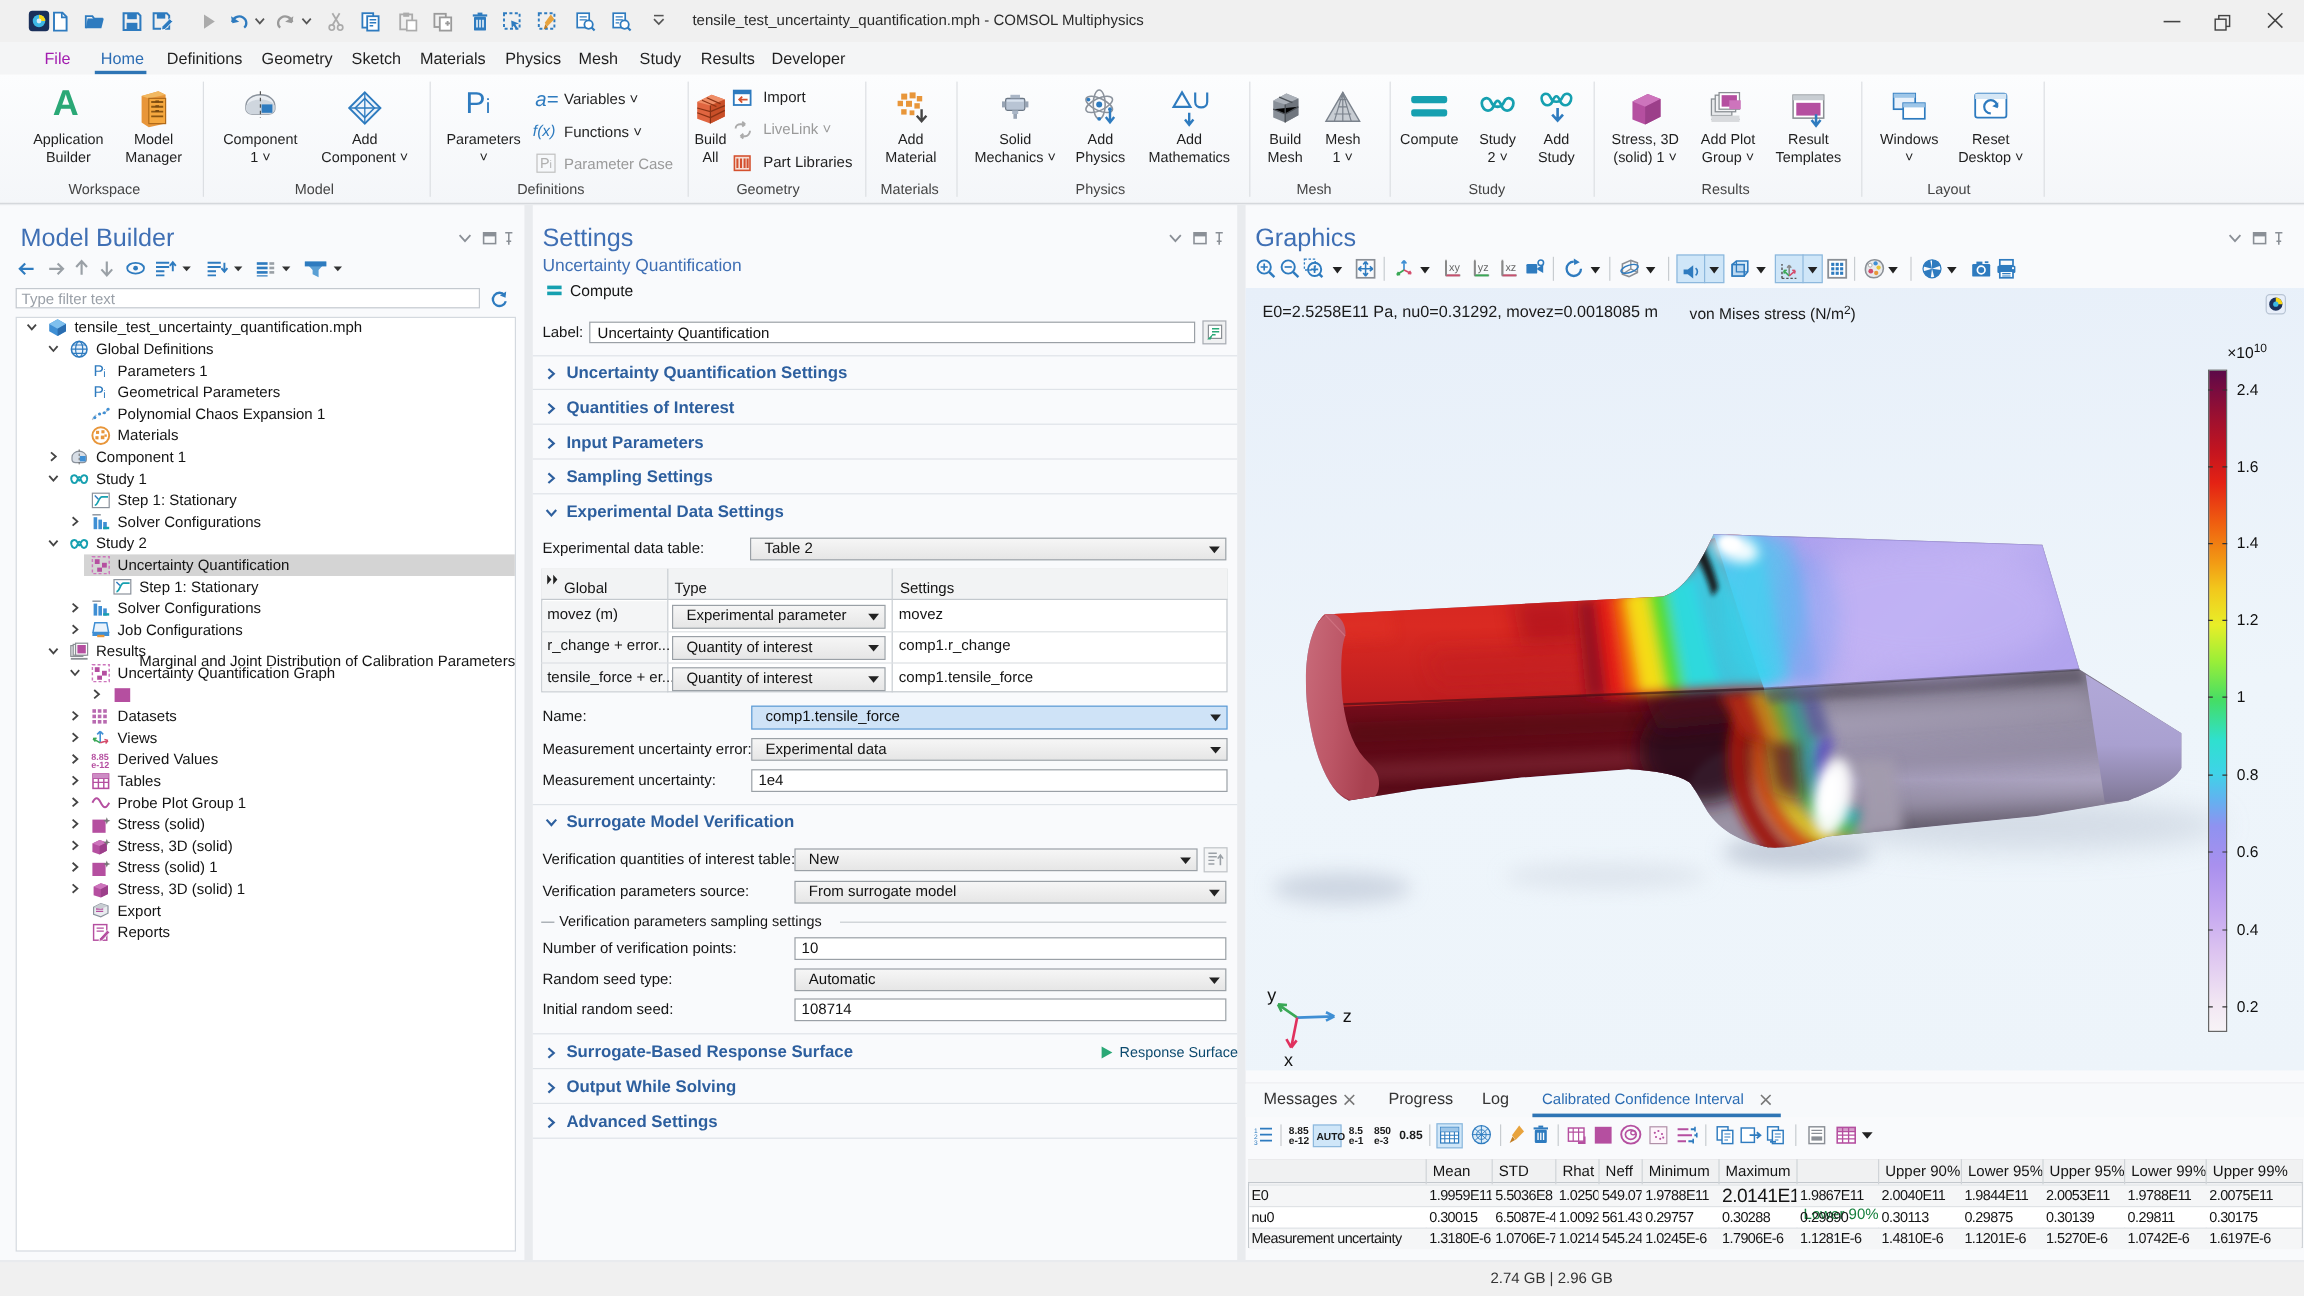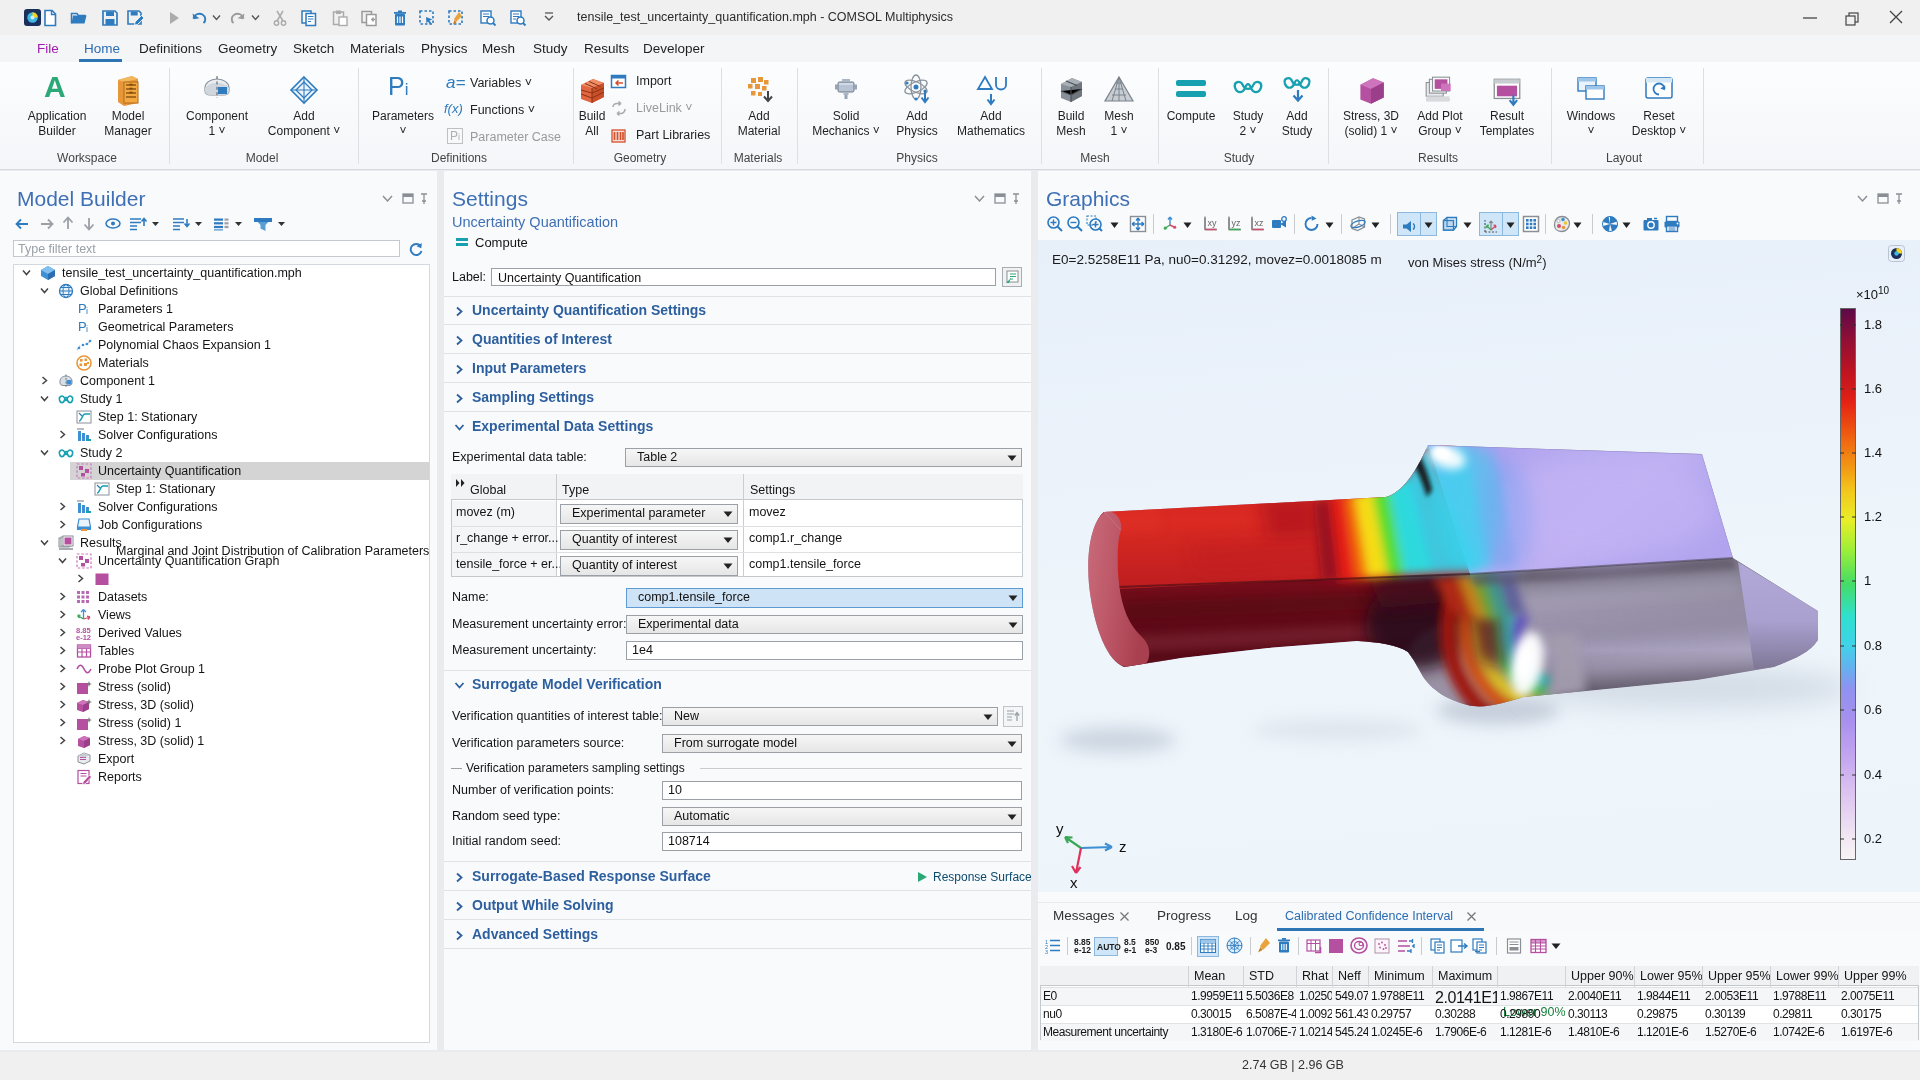--- a/index.html
+++ b/index.html
@@ -1106,21 +1106,21 @@
     <path d="M31 30 L15 19 M15 19 L22.5 19.5 M15 19 L18 25" stroke="#3aa856" stroke-width="2.2" fill="none"></path>
     <path d="M31 30 L62 29 M62 29 L55 25.5 M62 29 L55 32.5" stroke="#3f8fd4" stroke-width="2.2" fill="none"></path>
     <path d="M31 30 L26 55 M26 55 L22 48 M26 55 L30.5 49" stroke="#e0315e" stroke-width="2.2" fill="none"></path>
     <text x="6" y="16" font-size="15" fill="#111" font-family="Liberation Sans">y</text>
     <text x="69" y="34" font-size="15" fill="#111" font-family="Liberation Sans">z</text>
     <text x="20" y="70" font-size="15" fill="#111" font-family="Liberation Sans">x</text>
   </svg>
 <div class="abs" style="left:1840px;top:308px;width:16px;height:552px;border:1px solid #666;background:linear-gradient(to top,
 #f7f3f6 0%, #f2e7f3 4%, #dcc3f0 12%, #c5a8f0 18%, #a990ee 25%, #8f92f0 31%, #62b2f0 35%, #3fd3e8 39%, #2fe0cf 44%, #44dd66 50%, #9aee38 56%, #e8ee28 61.5%, #f2c71c 67%, #f29a14 71%, #ef5e10 77%, #e42214 83%, #c21420 88%, #9c1030 93%, #7a0c3f 97%, #5c0a48 100%)"></div>
 <div class="tx" style="left:1856px;top:285px;font-size:13px;color:#111">×10<span style="font-size:10px;vertical-align:5px">10</span></div>
-<div class="tx" style="left:1864px;top:317px;font-size:13px;color:#111">1.8</div>
+<div class="tx" style="left:1864px;top:317px;font-size:13px;color:#111">2.4</div>
 <div class="tx" style="left:1864px;top:381px;font-size:13px;color:#111">1.6</div>
 <div class="tx" style="left:1864px;top:445px;font-size:13px;color:#111">1.4</div>
 <div class="tx" style="left:1864px;top:509px;font-size:13px;color:#111">1.2</div>
 <div class="tx" style="left:1864px;top:573px;font-size:13px;color:#111">1</div>
 <div class="tx" style="left:1864px;top:638px;font-size:13px;color:#111">0.8</div>
 <div class="tx" style="left:1864px;top:702px;font-size:13px;color:#111">0.6</div>
 <div class="tx" style="left:1864px;top:767px;font-size:13px;color:#111">0.4</div>
 <div class="tx" style="left:1864px;top:831px;font-size:13px;color:#111">0.2</div>
 <svg style="left:1840px;top:308px" width="16" height="552">
     <path d="M0 17 H4 M12 17 H16" stroke="#333" stroke-width="1"></path>

